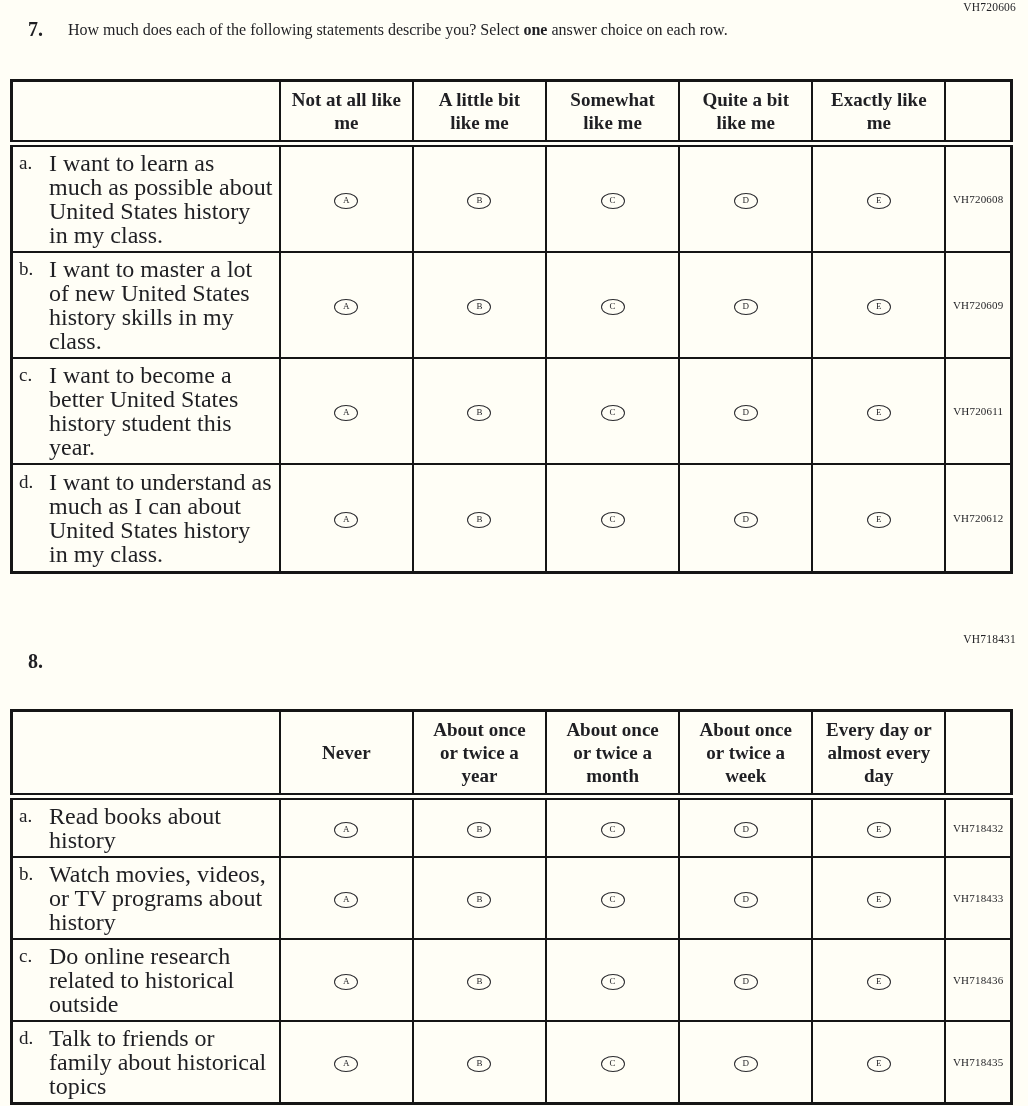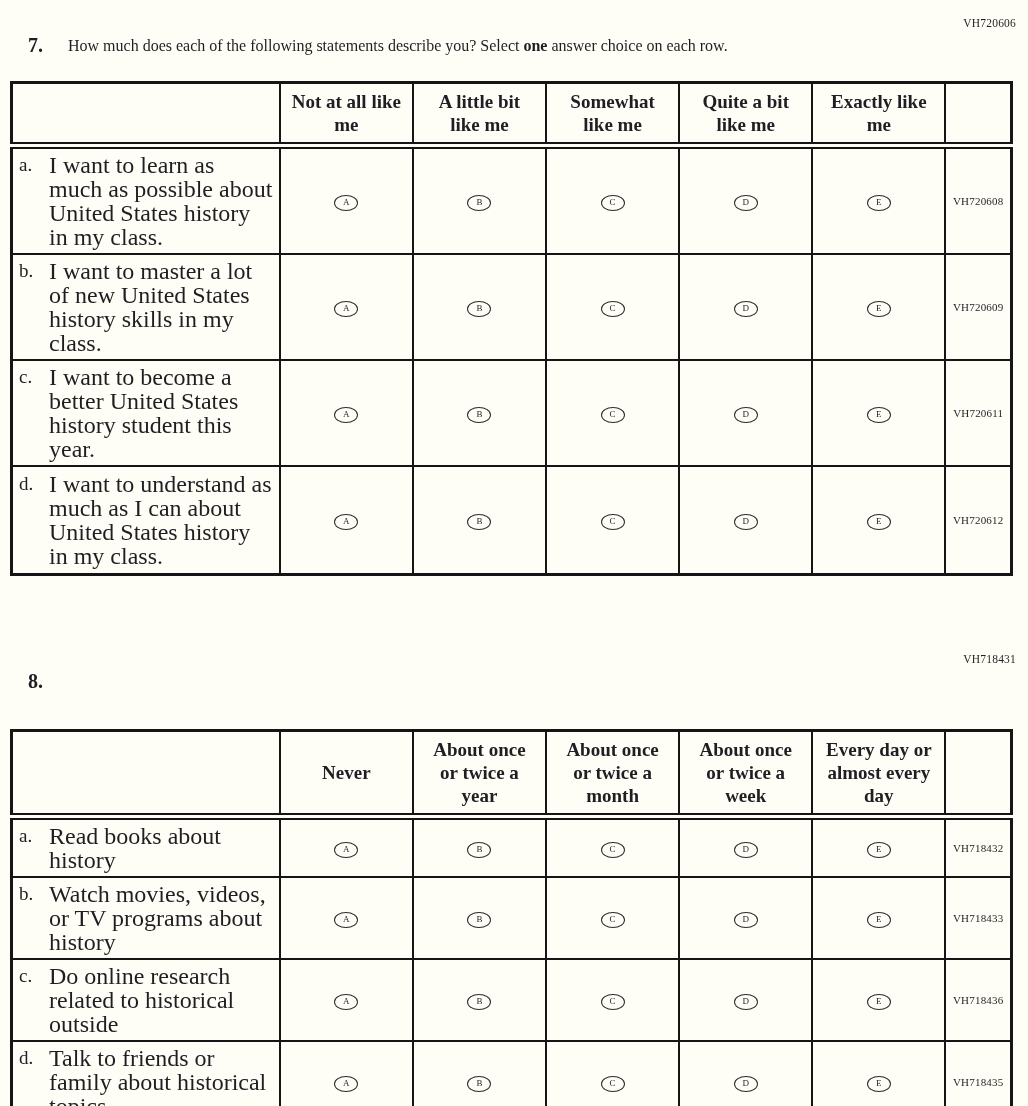--- a/index.html
+++ b/index.html
@@ -3,31 +3,31 @@
 <meta charset="utf-8">
 <style>
   * { margin: 0; padding: 0; box-sizing: border-box; }
   html, body {
     width: 1028px; height: 1106px;
     background: #fffef6;
     color: #1f1f23;
     font-family: "Liberation Serif", "DejaVu Serif", serif;
     overflow: hidden;
   }
-  .page { position: relative; width: 1028px; height: 918px; padding-top: 16px; }
+  .page { position: relative; width: 1028px; height: 918px; padding-top: 0; }
 
   .item-code-line {
     text-align: right;
     padding-right: 12px;
     font-size: 11.5px;
     letter-spacing: 0.2px;
     height: 14px;
     line-height: 14px;
   }
-  .q8-code-line { margin-top: 76px; }
+  .q8-code-line { margin-top: 58px; }
 
   .prompt {
     display: flex;
     margin-left: 28px;
     margin-top: 2px;
   }
   .q-num {
     width: 40px;
     font-weight: bold;
     font-size: 20px;
@@ -41,21 +41,21 @@
   }
   .q-text b { font-weight: bold; }
 
   table.grid {
     border-collapse: collapse;
     table-layout: fixed;
     width: 1003px;
     margin-left: 10px;
     border: 3px solid #151515;
   }
-  .t1 { margin-top: 22px; }
+  .t1 { margin-top: 36px; }
   .t2 { margin-top: 34px; }
   table.grid th, table.grid td {
     border: 2px solid #151515;
     vertical-align: middle;
   }
   table.grid thead th { border-bottom: 7px double #151515; }
 
   col.c-stmt  { width: 268px; }
   col.c-ans   { width: 133px; }
   col.c-code  { width: 66px; }

